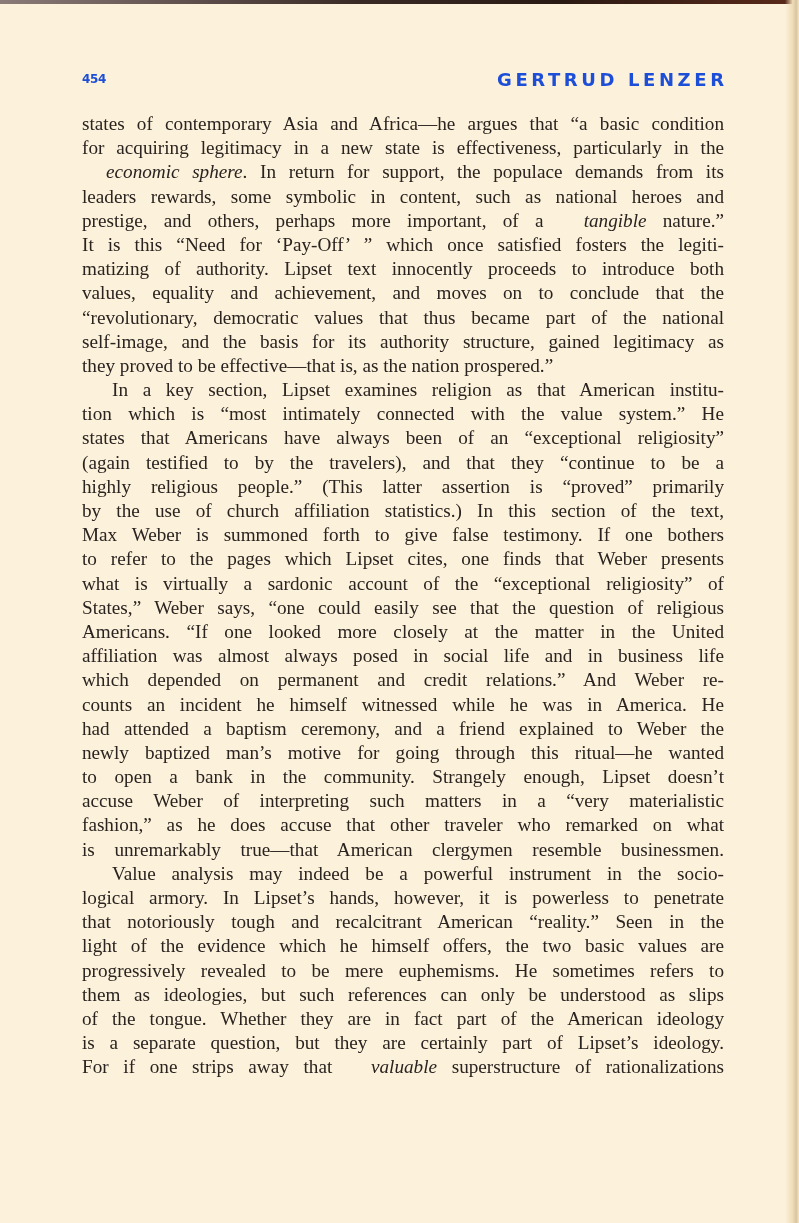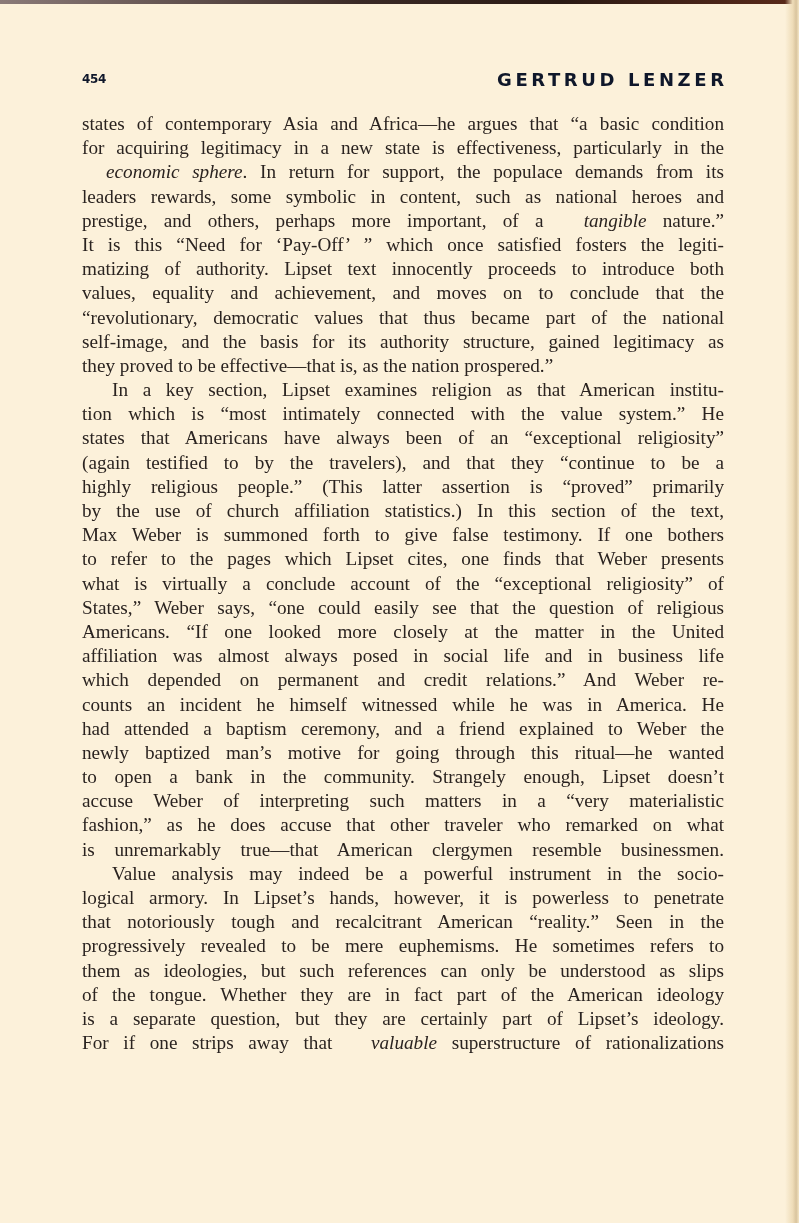--- a/index.html
+++ b/index.html
@@ -18,21 +18,21 @@
       position: absolute; right: 0; top: 0; width: 14px; height: 1223px;
       background: linear-gradient(90deg, rgba(252,241,218,0) 0%, #eedcb8 55%, #d9c49e 80%, #f4e6c6 100%);
     }
     .page {
       position: absolute; left: 0; top: 0; width: 799px; height: 1223px;
     }
     .running-head {
       position: absolute; left: 82px; top: 68px; width: 642px; height: 22px;
       display: flex; justify-content: space-between; align-items: center;
       font-family: "DejaVu Sans", "Liberation Sans", sans-serif;
-      font-weight: bold; color: #0f172a;
+      font-weight: bold; color: #1d4ed8;
     }
     .page-number { font-size: 12px; letter-spacing: -0.3px; }
     .author { font-size: 18px; letter-spacing: 3.6px; margin-right: -3.6px; }
     .body-text {
       position: absolute; left: 82px; top: 112px; width: 642px;
       font-size: 19.2px; line-height: 24.2px;
     }
     .line {
       display: block; white-space: nowrap;
       text-align: justify; text-align-last: justify;
@@ -68,36 +68,37 @@
     <span class="line last">they proved to be effective—that is, as the nation prospered.”</span>
 
     <span class="line indent">In a key section, Lipset examines religion as that American institu-</span>
     <span class="line">tion which is “most intimately connected with the value system.” He</span>
     <span class="line">states that Americans have always been of an “exceptional religiosity”</span>
     <span class="line">(again testified to by the travelers), and that they “continue to be a</span>
     <span class="line">highly religious people.” (This latter assertion is “proved” primarily</span>
     <span class="line">by the use of church affiliation statistics.) In this section of the text,</span>
     <span class="line">Max Weber is summoned forth to give false testimony. If one bothers</span>
     <span class="line">to refer to the pages which Lipset cites, one finds that Weber presents</span>
-    <span class="line">what is virtually a conclude account of the “exceptional religiosity” of</span>
+    <span class="line">what is virtually a sardonic account of the “exceptional religiosity” of</span>
     <span class="line">States,” Weber says, “one could easily see that the question of religious</span>
     <span class="line">Americans. “If one looked more closely at the matter in the United</span>
     <span class="line">affiliation was almost always posed in social life and in business life</span>
     <span class="line">which depended on permanent and credit relations.” And Weber re-</span>
     <span class="line">counts an incident he himself witnessed while he was in America. He</span>
     <span class="line">had attended a baptism ceremony, and a friend explained to Weber the</span>
     <span class="line">newly baptized man’s motive for going through this ritual—he wanted</span>
     <span class="line">to open a bank in the community. Strangely enough, Lipset doesn’t</span>
     <span class="line">accuse Weber of interpreting such matters in a “very materialistic</span>
     <span class="line">fashion,” as he does accuse that other traveler who remarked on what</span>
     <span class="line">is unremarkably true—that American clergymen resemble businessmen.</span>
 
     <span class="line indent">Value analysis may indeed be a powerful instrument in the socio-</span>
     <span class="line">logical armory. In Lipset’s hands, however, it is powerless to penetrate</span>
     <span class="line">that notoriously tough and recalcitrant American “reality.” Seen in the</span>
+    <span class="line">light of the evidence which he himself offers, the two basic values are</span>
     <span class="line">progressively revealed to be mere euphemisms. He sometimes refers to</span>
     <span class="line">them as ideologies, but such references can only be understood as slips</span>
     <span class="line">of the tongue. Whether they are in fact part of the American ideology</span>
     <span class="line">is a separate question, but they are certainly part of Lipset’s ideology.</span>
     <span class="line"><span>For if one strips away that </span><em>valuable</em><span> superstructure of rationalizations</span></span>
   </div>
 </div>
 
 <div class="right-edge"></div>
 

